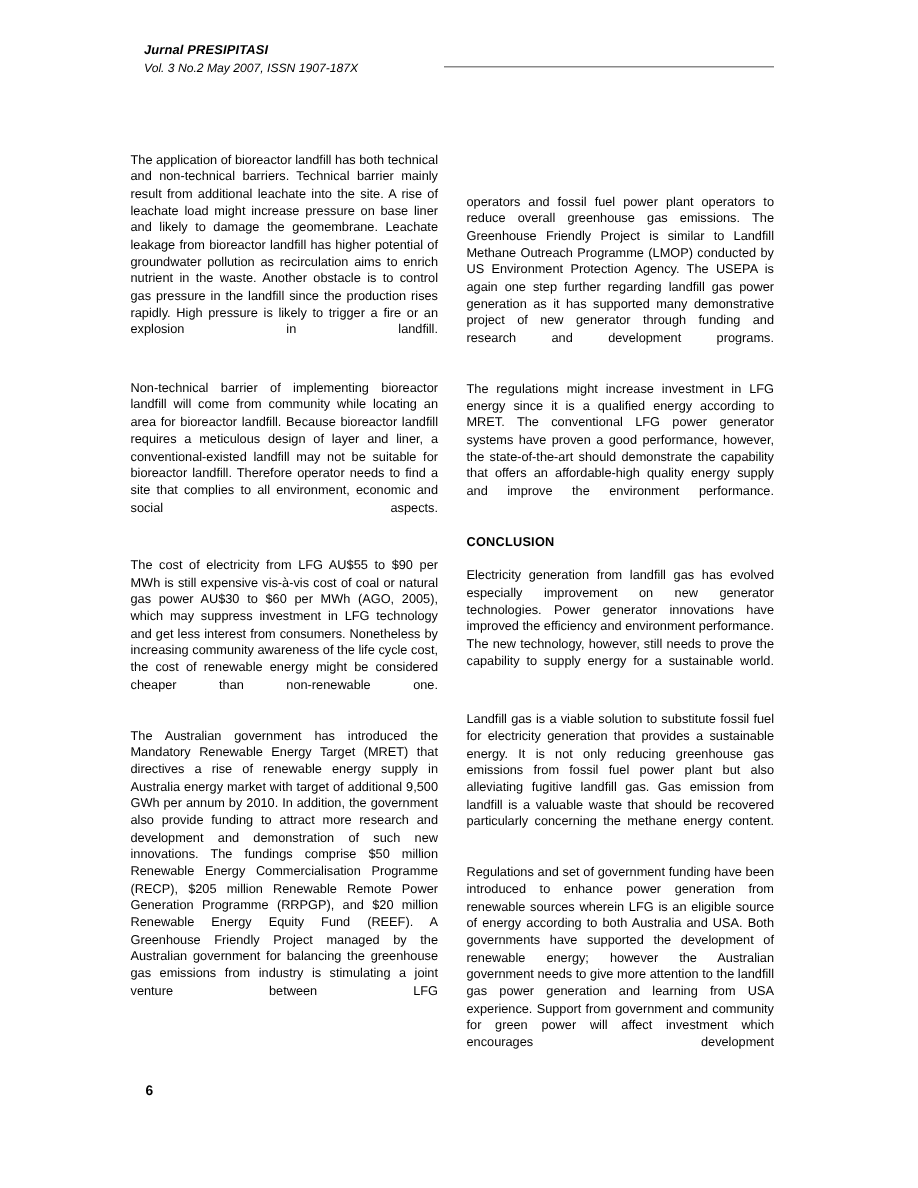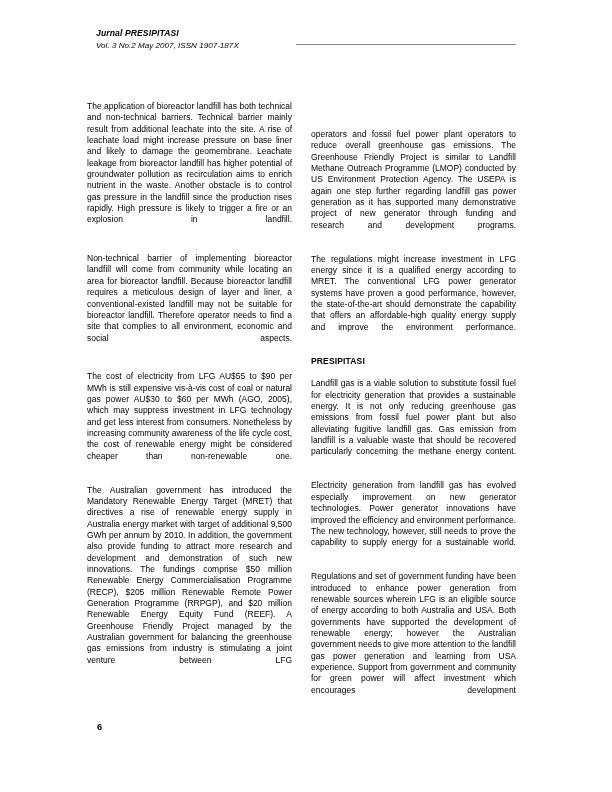--- a/index.html
+++ b/index.html
@@ -116,21 +116,21 @@
   <div class="col col-left">
     <p class="para">The application of bioreactor landfill has both technical and non-technical barriers. Technical barrier mainly result from additional leachate into the site. A rise of leachate load might increase pressure on base liner and likely to damage the geomembrane. Leachate leakage from bioreactor landfill has higher potential of groundwater pollution as recirculation aims to enrich nutrient in the waste. Another obstacle is to control gas pressure in the landfill since the production rises rapidly. High pressure is likely to trigger a fire or an explosion in landfill.</p>
     <p class="para">Non-technical barrier of implementing bioreactor landfill will come from community while locating an area for bioreactor landfill. Because bioreactor landfill requires a meticulous design of layer and liner, a conventional-existed landfill may not be suitable for bioreactor landfill. Therefore operator needs to find a site that complies to all environment, economic and social aspects.</p>
     <p class="para">The cost of electricity from LFG AU$55 to $90 per MWh is still expensive vis-à-vis cost of coal or natural gas power AU$30 to $60 per MWh (AGO, 2005), which may suppress investment in LFG technology and get less interest from consumers. Nonetheless by increasing community awareness of the life cycle cost, the cost of renewable energy might be considered cheaper than non-renewable one.</p>
     <p class="para gap">The Australian government has introduced the Mandatory Renewable Energy Target (MRET) that directives a rise of renewable energy supply in Australia energy market with target of additional 9,500 GWh per annum by 2010. In addition, the government also provide funding to attract more research and development and demonstration of such new innovations. The fundings comprise $50 million Renewable Energy Commercialisation Programme (RECP), $205 million Renewable Remote Power Generation Programme (RRPGP), and $20 million Renewable Energy Equity Fund (REEF). A Greenhouse Friendly Project managed by the Australian government for balancing the greenhouse gas emissions from industry is stimulating a joint venture between LFG</p>
   </div>
 
   <div class="col col-right">
     <p class="para">operators and fossil fuel power plant operators to reduce overall greenhouse gas emissions. The Greenhouse Friendly Project is similar to Landfill Methane Outreach Programme (LMOP) conducted by US Environment Protection Agency. The USEPA is again one step further regarding landfill gas power generation as it has supported many demonstrative project of new generator through funding and research and development programs.</p>
     <p class="para gap">The regulations might increase investment in LFG energy since it is a qualified energy according to MRET. The conventional LFG power generator systems have proven a good performance, however, the state-of-the-art should demonstrate the capability that offers an affordable-high quality energy supply and improve the environment performance.</p>
-    <h2 class="heading">PRESIPITASI</h2>
+    <h2 class="heading">CONCLUSION</h2>
+    <p class="para gap">Electricity generation from landfill gas has evolved especially improvement on new generator technologies. Power generator innovations have improved the efficiency and environment performance. The new technology, however, still needs to prove the capability to supply energy for a sustainable world.</p>
     <p class="para">Landfill gas is a viable solution to substitute fossil fuel for electricity generation that provides a sustainable energy. It is not only reducing greenhouse gas emissions from fossil fuel power plant but also alleviating fugitive landfill gas. Gas emission from landfill is a valuable waste that should be recovered particularly concerning the methane energy content.</p>
-    <p class="para gap">Electricity generation from landfill gas has evolved especially improvement on new generator technologies. Power generator innovations have improved the efficiency and environment performance. The new technology, however, still needs to prove the capability to supply energy for a sustainable world.</p>
     <p class="para gap">Regulations and set of government funding have been introduced to enhance power generation from renewable sources wherein LFG is an eligible source of energy according to both Australia and USA. Both governments have supported the development of renewable energy; however the Australian government needs to give more attention to the landfill gas power generation and learning from USA experience. Support from government and community for green power will affect investment which encourages development</p>
   </div>
 
   <div class="page-number">6</div>
 
 </div>
 
 </body></html>

